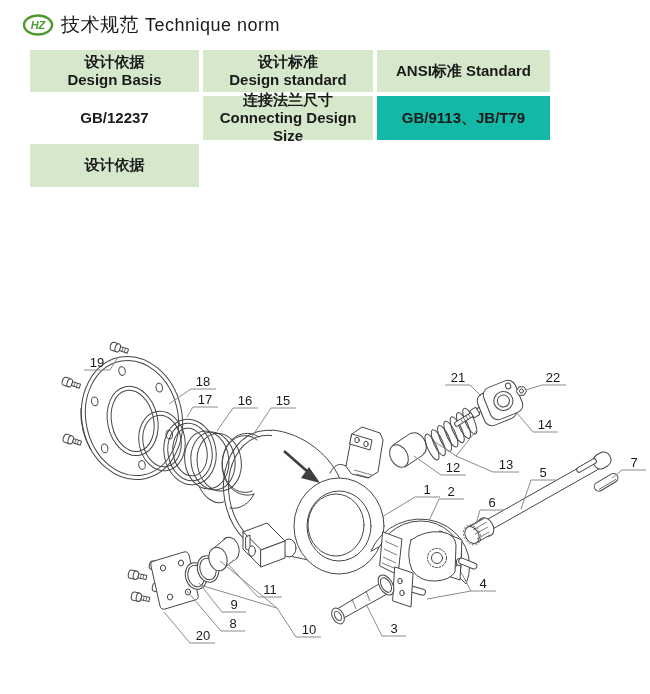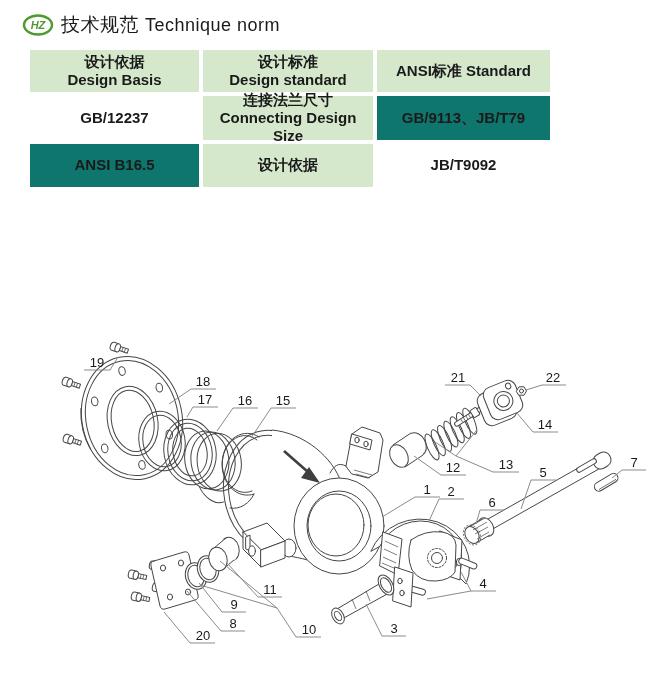--- a/index.html
+++ b/index.html
@@ -8,21 +8,21 @@
   .hdr{position:absolute;left:22px;top:12px;display:flex;align-items:center;gap:7px;}
   .hdr .ttl{font-size:19px;font-weight:normal;letter-spacing:.5px;}
   .hdr .ttl .en{font-size:18px;margin-left:6px;}
   .spec{position:absolute;left:30px;top:50px;width:520px;display:grid;
         grid-template-columns:169px 170px 173px;grid-template-rows:42px 44px 43px 43px;
         gap:4px;font-weight:bold;}
   .cell{display:flex;flex-direction:column;align-items:center;justify-content:center;
         font-size:15px;line-height:1.22;text-align:center;}
   .g{background:#d6e8cc;}
   .w{background:#ffffff;}
-  .gr{background:#0f766e;}
+  .gr{background:#14b8a6;}
   svg.diag{position:absolute;left:0;top:0;}
   .ln{fill:#ffffff;stroke:#464646;stroke-width:1;stroke-linejoin:round;stroke-linecap:round;}
   .ln0{fill:none;stroke:#464646;stroke-width:1;stroke-linejoin:round;stroke-linecap:round;}
   .thin{fill:none;stroke:#464646;stroke-width:.7;}
   #callouts polyline{fill:none;stroke:#8b8b8b;stroke-width:1;}
   #callouts text{font-family:"Liberation Sans",sans-serif;font-size:13px;fill:#1a1a1a;text-anchor:middle;}
 </style>
 </head>
 <body>
 
@@ -55,30 +55,24 @@
         <span>GB/12237</span>
       </div>
 
     <div class="cell g">
       <span>连接法兰尺寸</span>
       <span>Connecting Design Size</span>
     </div>
     <div class="cell gr">
         <span>GB/9113、JB/T79</span>
       </div>
-    <div class="cell gr">
-        <span>ANSI B16.5</span>
-      </div>
 
     <div class="cell g">
       <span>设计依据</span>
     </div>
-    <div class="cell w">
-        <span>JB/T9092</span>
-      </div>
   </div>
 
   <svg id="diagram-svg" class="diag" width="650" height="694" viewBox="0 0 650 694">
     <defs>
       <g id="screw">
         <path class="ln" d="M1,-4.2 A2.6,4.2 0 0 0 1,4.2 L6,4.2 L6,-4.2 Z"></path>
         <ellipse class="ln" cx="6" cy="0" rx="2.6" ry="4.2"></ellipse>
         <rect class="ln" x="8.5" y="-2.1" width="8.2" height="4.2"></rect>
         <path class="thin" d="M11,-2.1 L11,2.1 M13.6,-2.1 L13.6,2.1"></path>
       </g>

